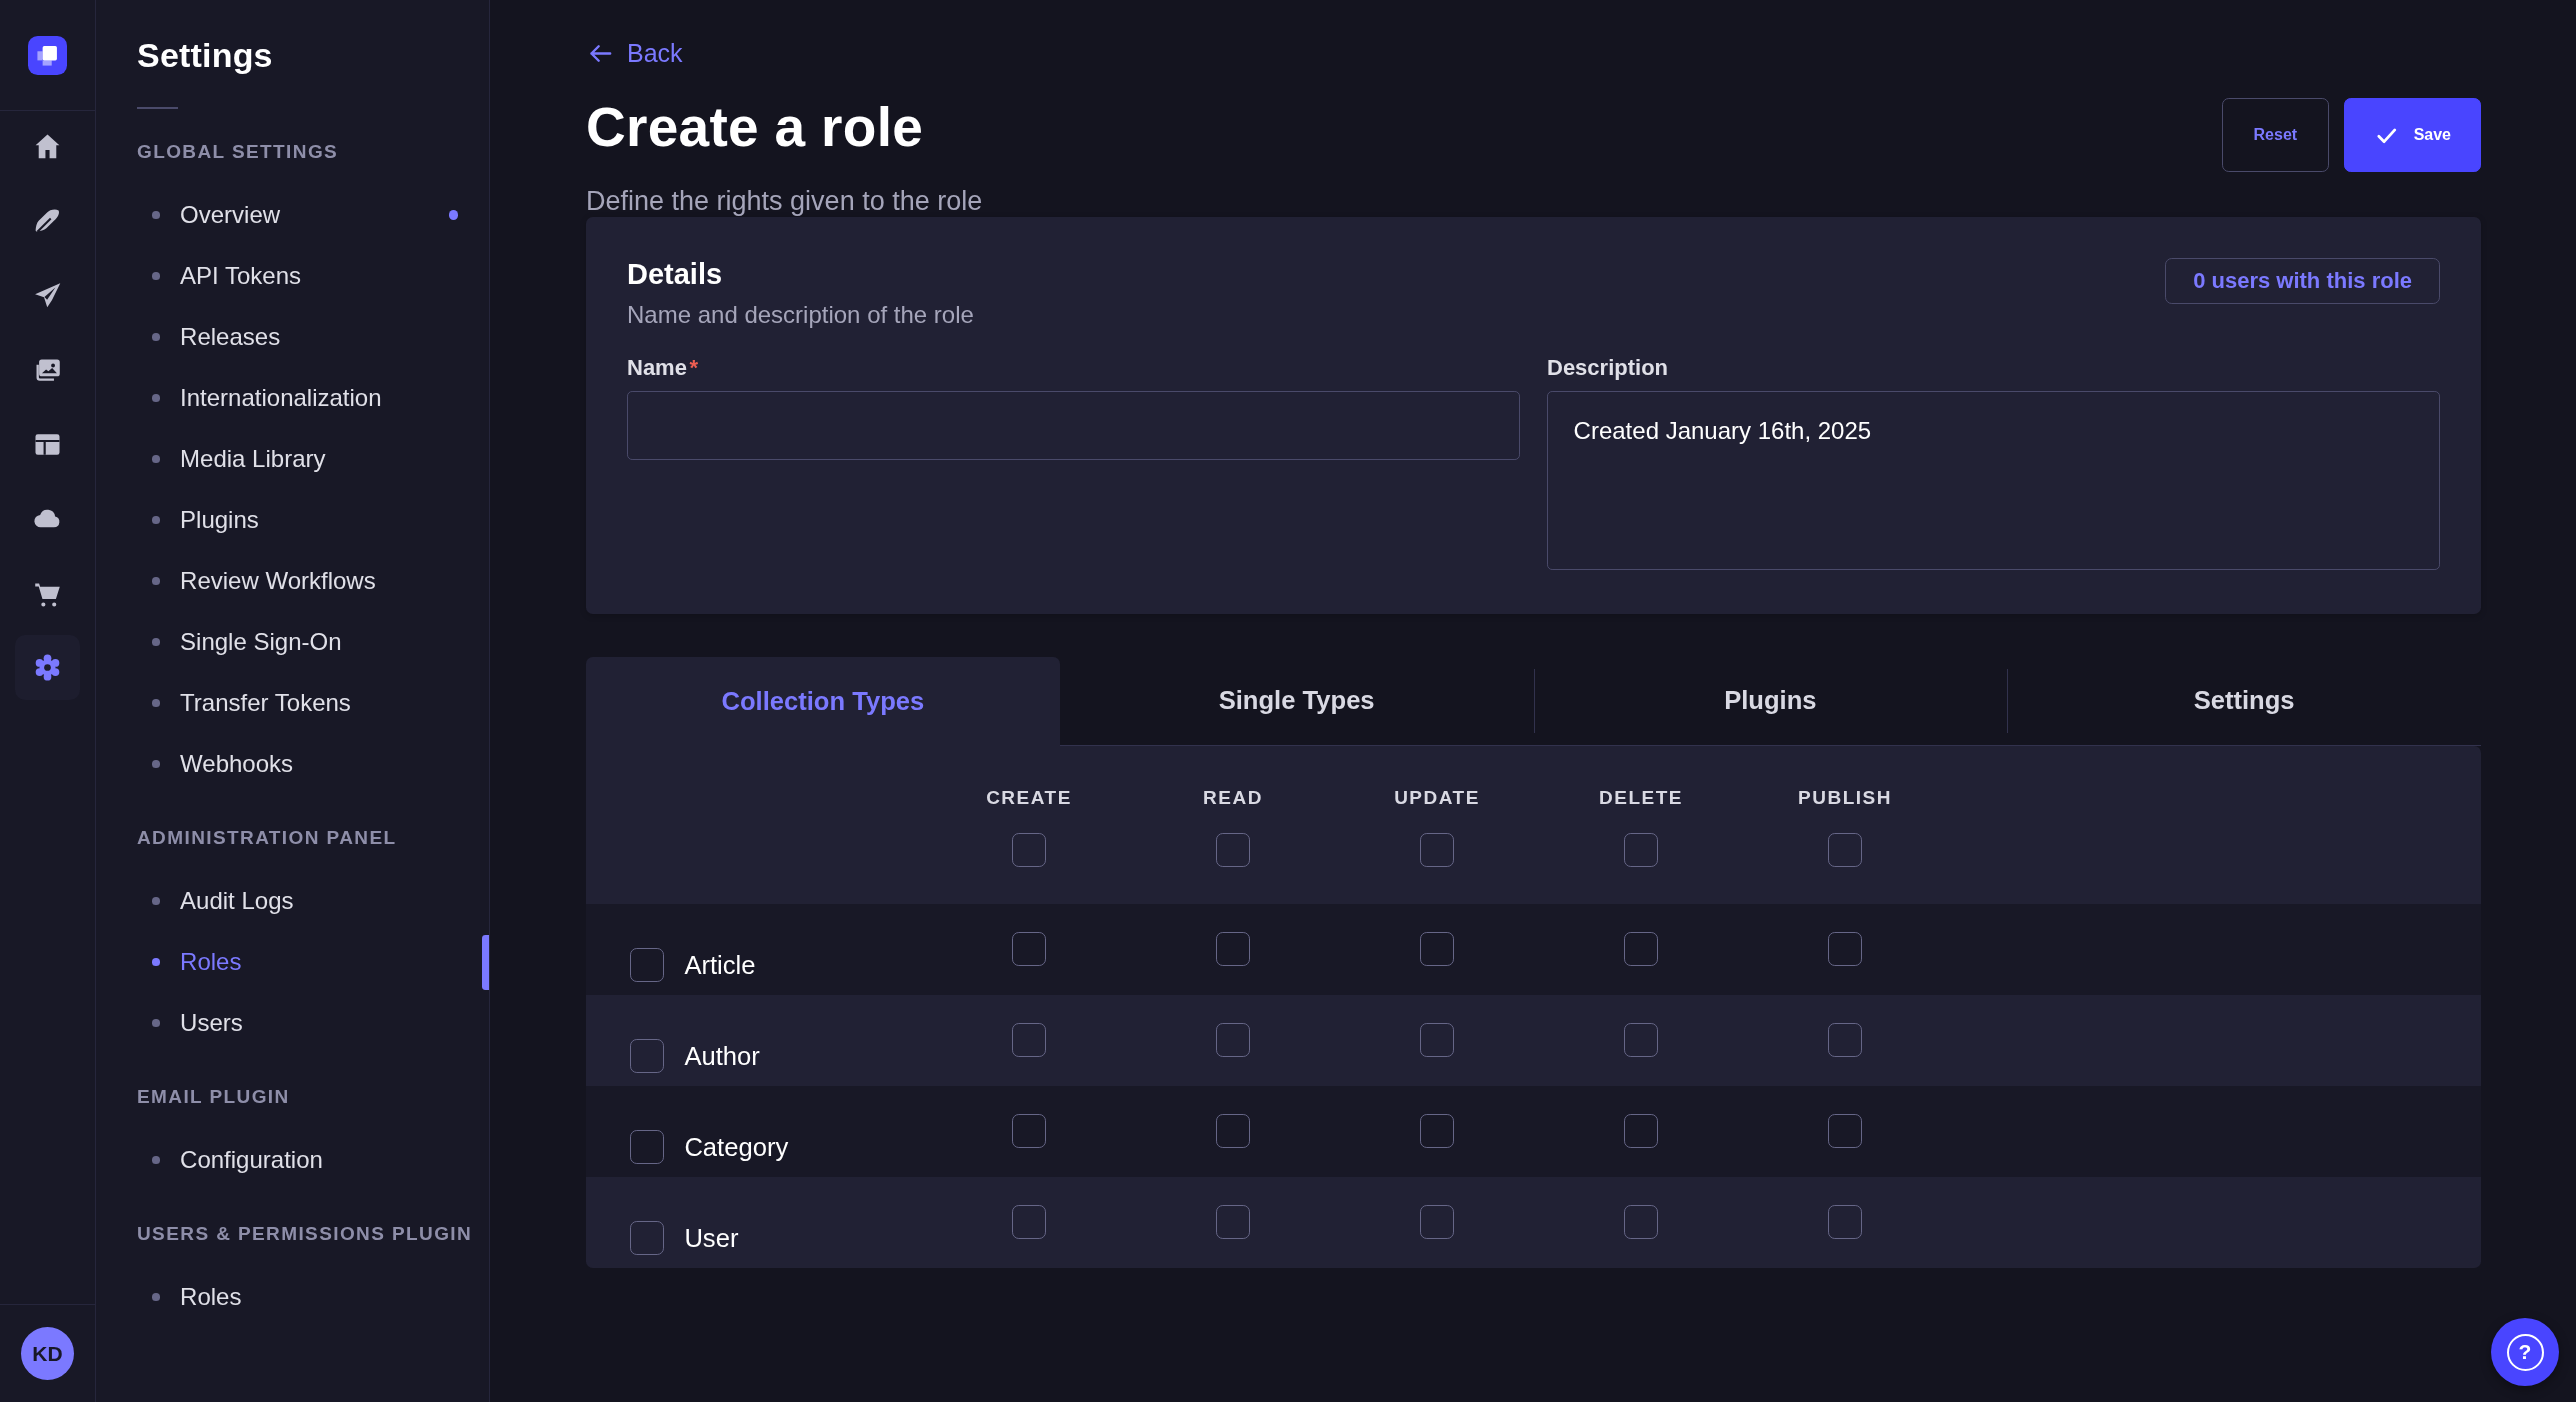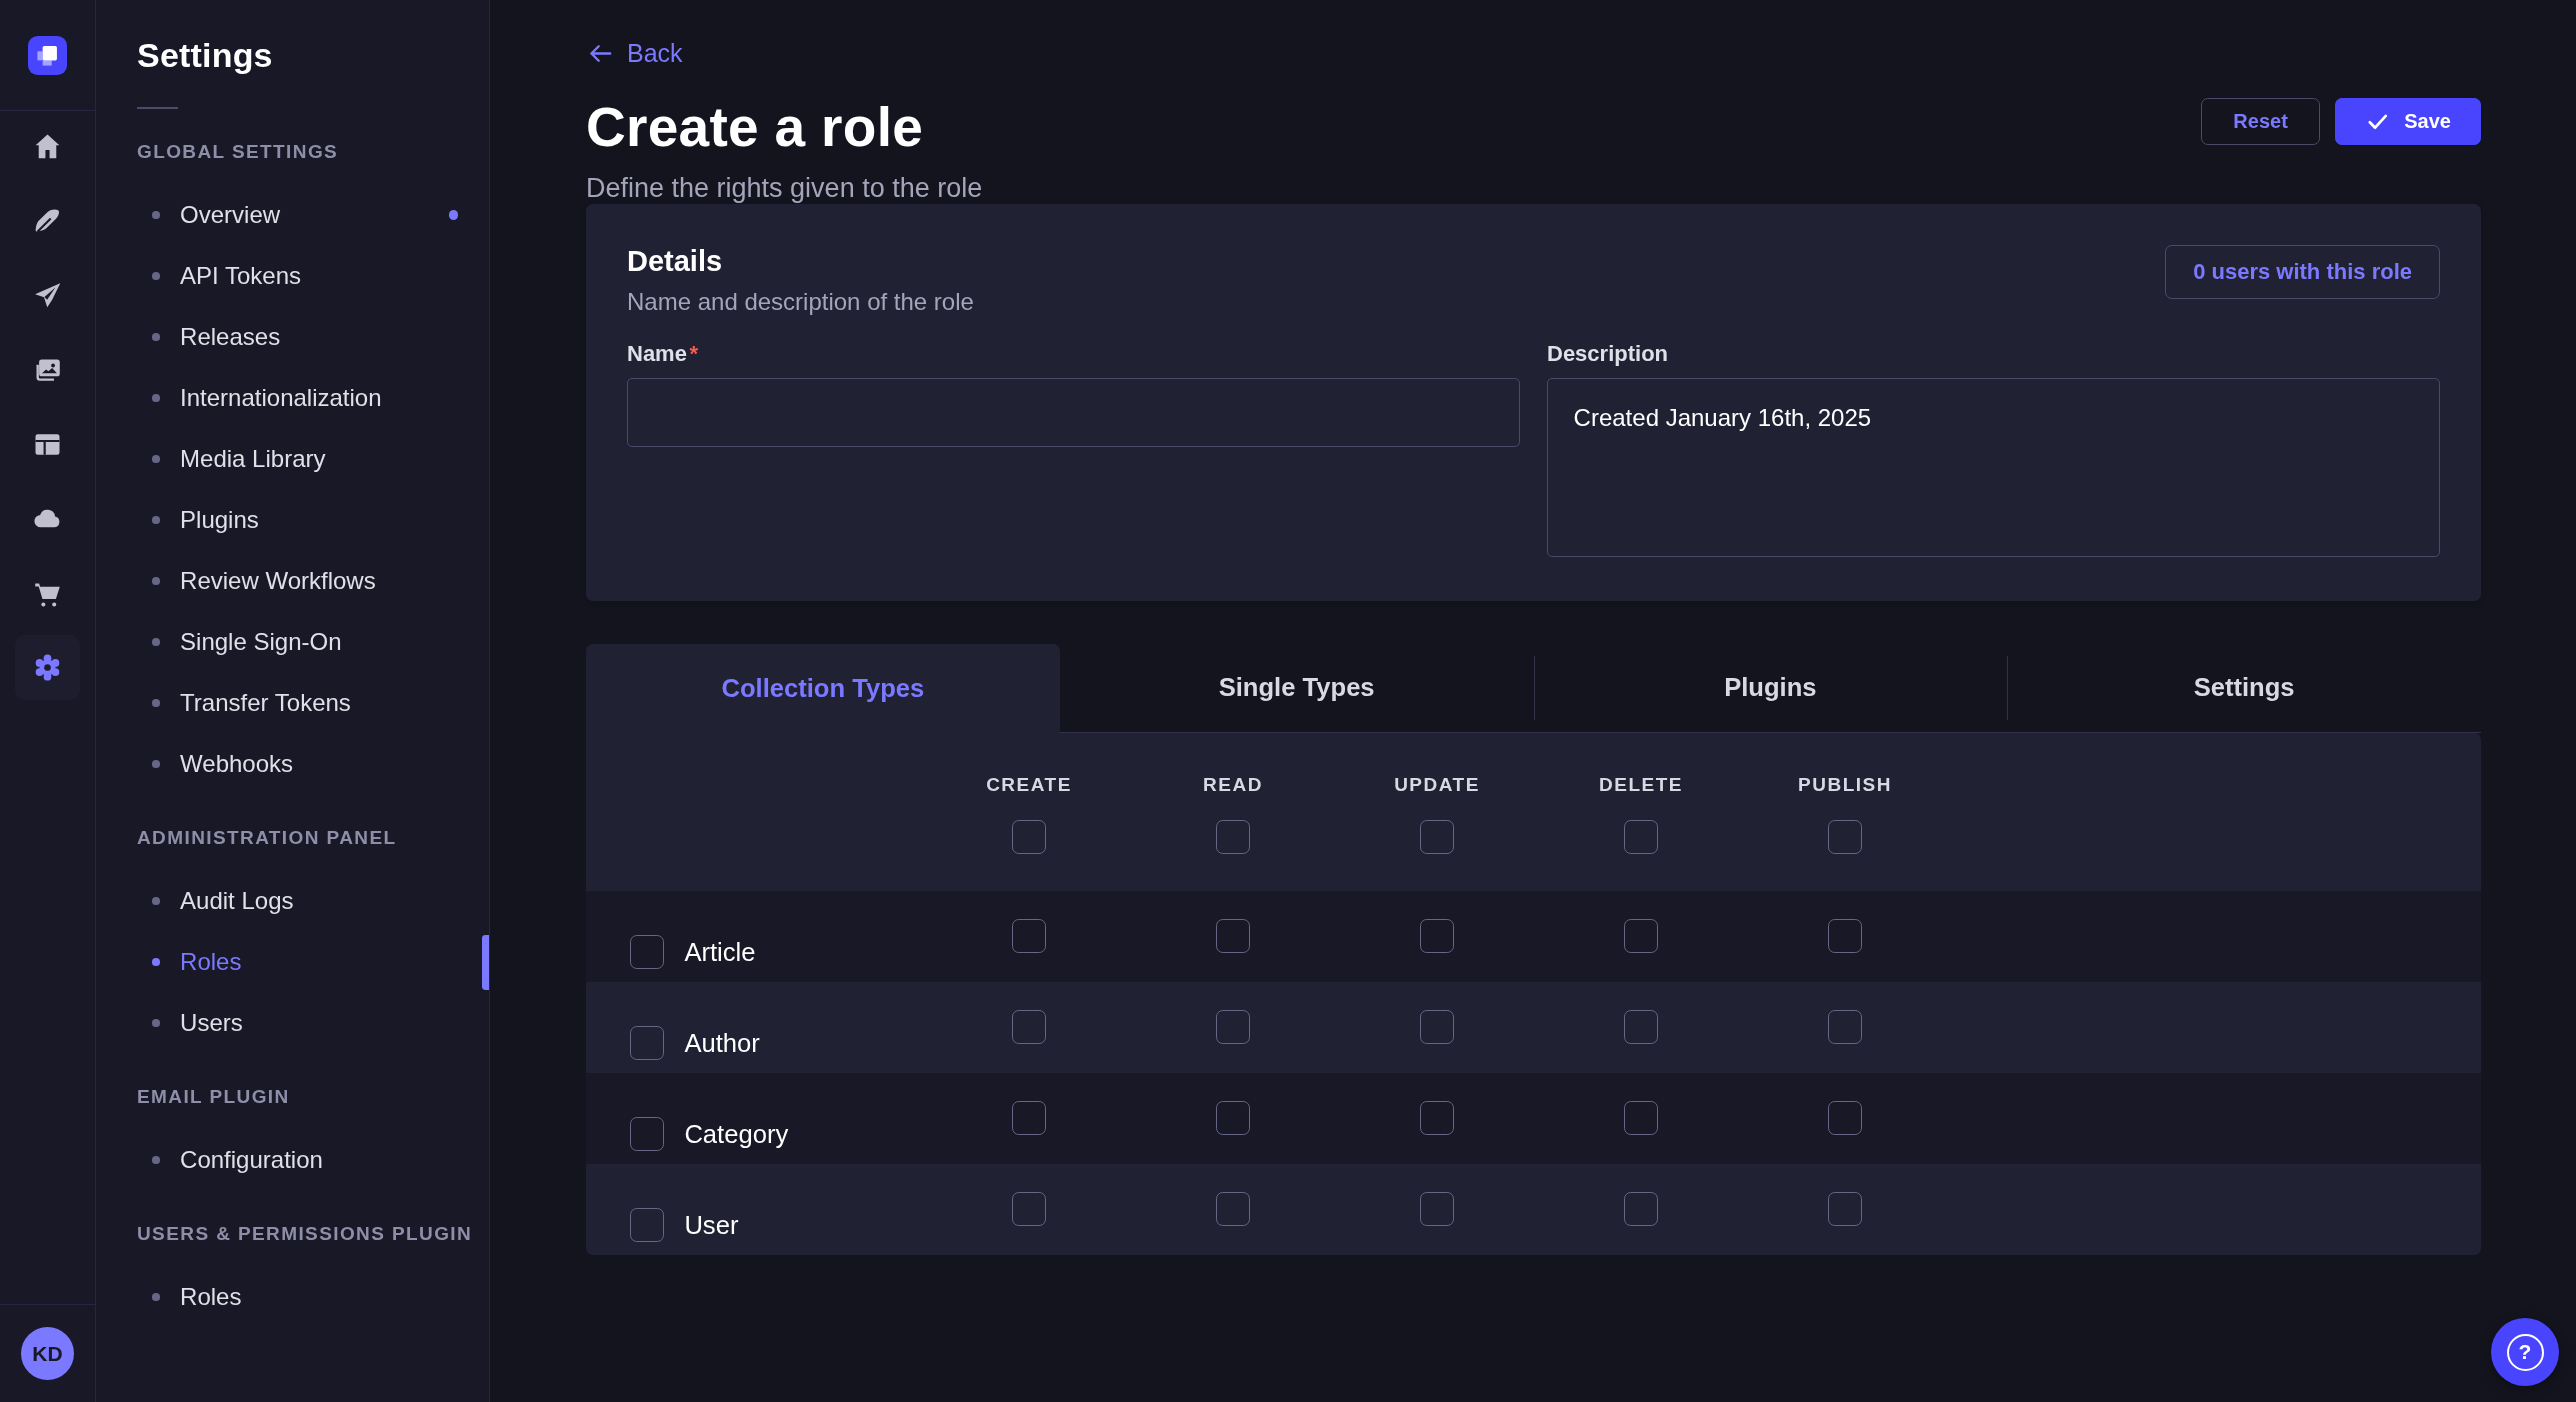--- a/index.html
+++ b/index.html
@@ -90,37 +90,37 @@
   .back-row{
     margin-top:39px;display:inline-flex;align-items:center;gap:12px;
     color:var(--purple-light);font-size:25px;cursor:pointer;text-decoration:none;
   }
   .back-row svg{width:29px;height:29px;stroke:var(--purple-light);fill:none;stroke-width:2;stroke-linecap:round;stroke-linejoin:round;}
   .title-row{display:flex;justify-content:space-between;align-items:flex-start;margin-top:24px;}
   .page-title{font-size:55px;font-weight:bold;letter-spacing:0.3px;}
   .page-subtitle{font-size:27px;color:var(--text-muted);margin-top:13.6px;}
   .header-actions{display:flex;gap:15.3px;margin-top:3.4px;}
   .btn{
-    height:47px;border-radius:6.8px;font-size:20px;font-weight:600;
+    height:74px;border-radius:6.8px;font-size:16px;font-weight:600;
     display:inline-flex;align-items:center;justify-content:center;
     cursor:pointer;font-family:inherit;
   }
   .btn-reset{padding:0 31px;background:transparent;border:0.9px solid var(--border-input);color:var(--purple-light);}
   .btn-save{padding:0 29px;background:var(--purple);border:0.9px solid var(--purple);color:#fff;gap:13.6px;}
   .btn-save svg{width:25.6px;height:25.6px;stroke:#fff;fill:none;stroke-width:2.6;stroke-linecap:round;stroke-linejoin:round;}
   
   .details-card{
     background:var(--bg-card);border-radius:6.8px;
     padding:41px;box-shadow:0 1.7px 6.8px rgba(0,0,0,.18);
   }
   .card-head{display:flex;justify-content:space-between;align-items:flex-start;}
   .card-title{font-size:29px;font-weight:bold;}
   .card-sub{font-size:24px;color:var(--text-muted);margin-top:10.2px;}
   .btn-users{
-    height:54px;padding:0 27px;border-radius:6.8px;background:transparent;
+    height:46px;padding:0 27px;border-radius:6.8px;background:transparent;
     border:0.9px solid var(--border-input);color:var(--purple-light);
     font-size:22px;font-weight:bold;font-family:inherit;cursor:pointer;
   }
   .fields{display:grid;grid-template-columns:1fr 1fr;column-gap:27px;margin-top:25.6px;align-items:start;}
   .field-label{font-size:22px;font-weight:600;color:var(--text-soft);}
   .req{color:var(--danger);margin-left:2.6px;}
   .text-input{
     margin-top:10.2px;width:100%;height:69px;background:transparent;
     border:0.9px solid var(--border-input);border-radius:5.1px;
     padding:0 25.6px;font-size:24px;color:var(--text);font-family:inherit;outline:none;

